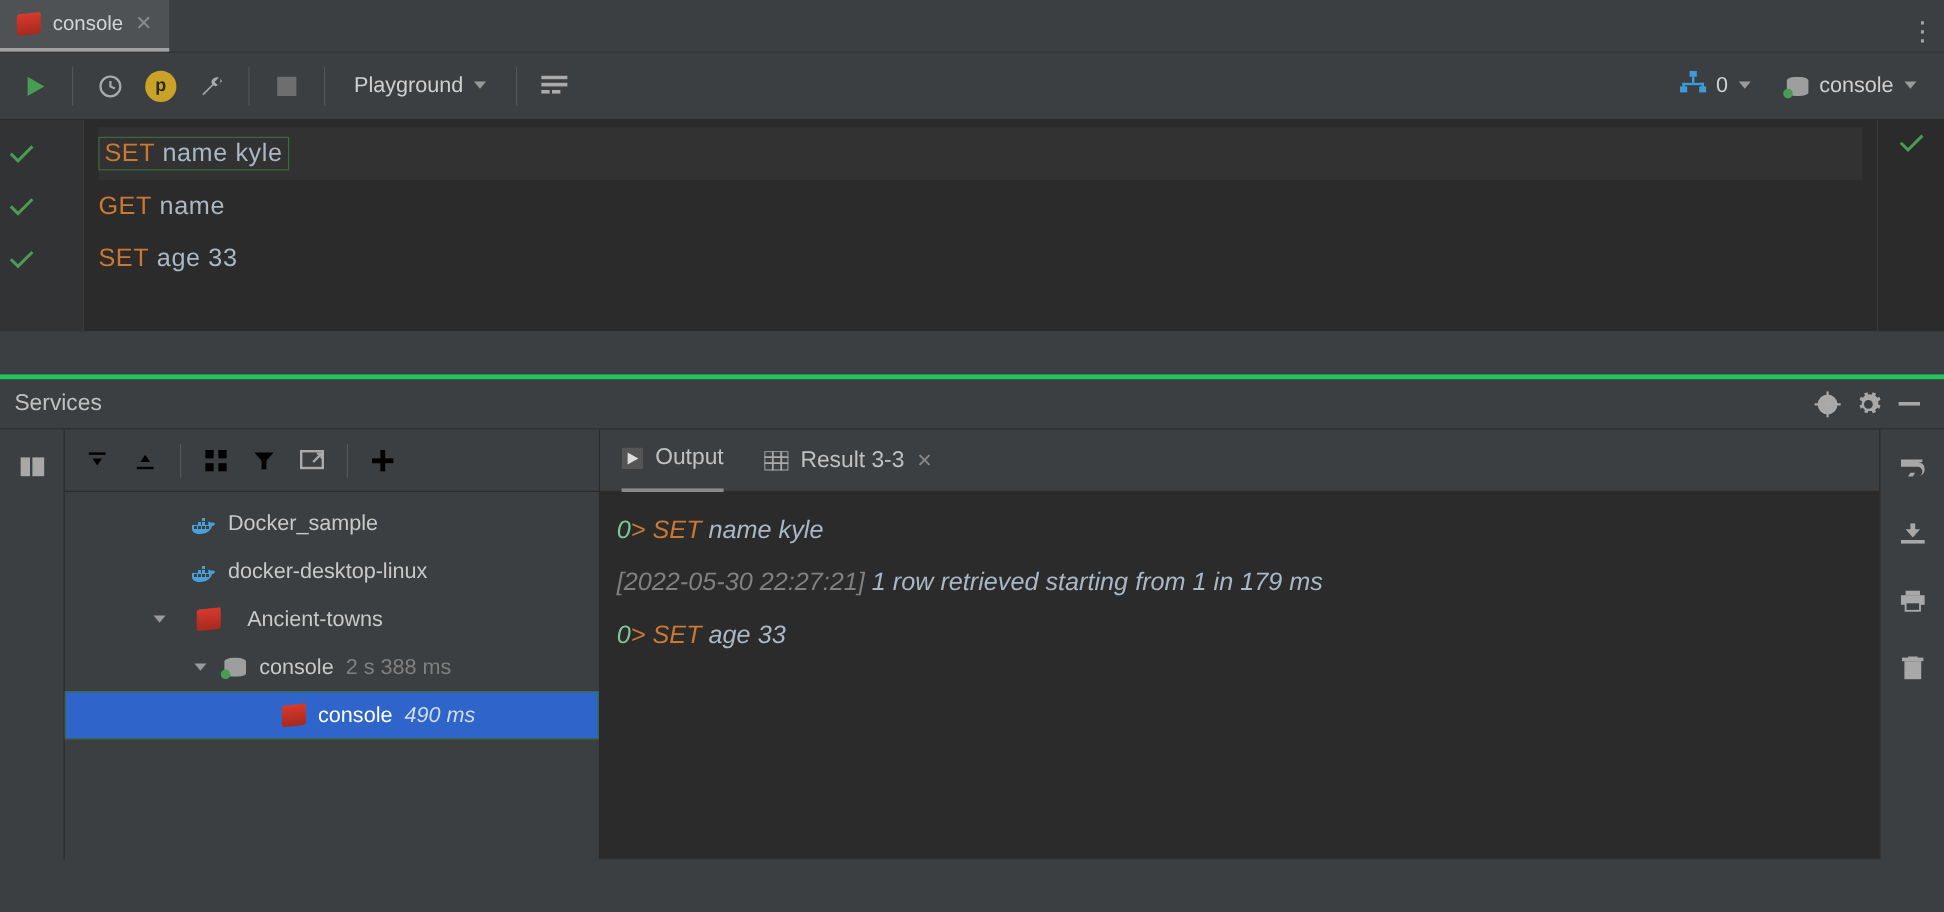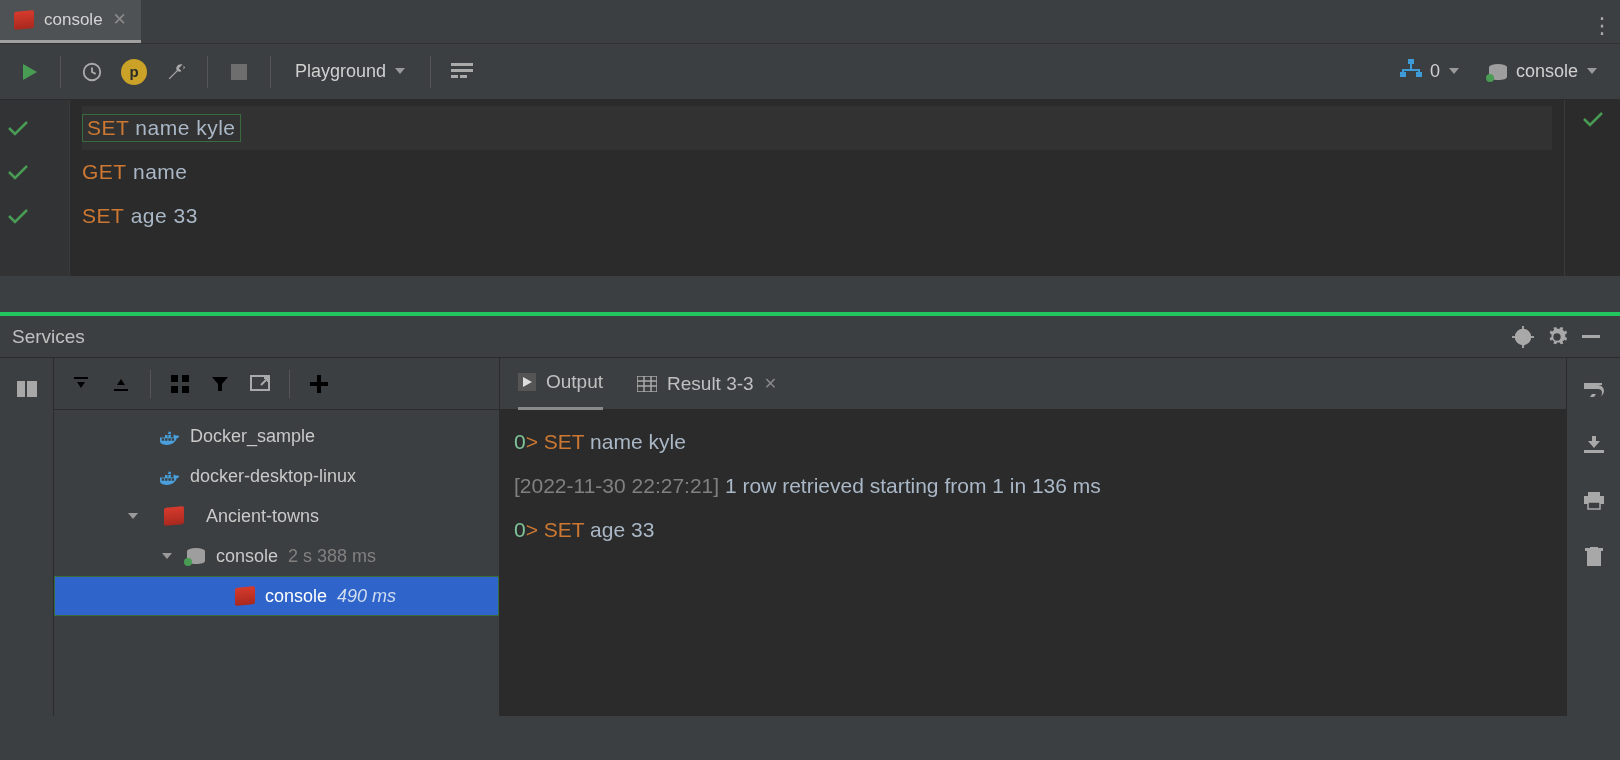--- a/index.html
+++ b/index.html
@@ -72,21 +72,21 @@
 .docker-ico { width:20px; height:14px; }
 .docker-ico svg { fill:#4aa0dd; }
 .redis-ico { width:20px; height:18px; background:linear-gradient(180deg,#d73a2d,#a8281e); border-radius:2px; transform:skewY(-6deg); }
 
 
 .output-col { flex:1; background:#2b2b2b; display:flex; flex-direction:column; }
 .out-tabs { height:52px; background:#3c3f41; display:flex; align-items:center; padding:0 18px; gap:34px; border-bottom:1px solid #2b2b2b; }
 .out-tab { display:flex; align-items:center; gap:10px; height:52px; font-size:19px; color:#c0c0c0; cursor:pointer; }
 .out-tab.active { border-bottom:3px solid #8a8a8a; }
 .out-tab .close-x { color:#888; font-size:16px; }
-.out-body { flex:1; padding:10px 14px; font-size:21px; line-height:44px; overflow:hidden; }
+.out-body { flex:1; padding:10px 14px; font-size:21px; line-height:44px; overflow:hidden;font-style:italic; }
 .out-body .prompt-n { color:#7ec699; }
 .out-body .prompt-gt { color:#cc7832; }
 .out-body .ts { color:#808080; }
 .out-body .msg { color:#a9b7c6; }
 
 
 .right-icons { width:54px; background:#3c3f41; display:flex; flex-direction:column; align-items:center; padding-top:14px; gap:22px; border-left:1px solid #2b2b2b; }
 .right-icons svg { fill:#a8a8a8; }
 </style>
 </head>
@@ -354,21 +354,21 @@
             <line x1="0" y1="10" x2="20" y2="10"></line>
             <line x1="7" y1="0" x2="7" y2="16"></line>
             <line x1="14" y1="0" x2="14" y2="16"></line>
           </svg>
         <span>Result 3-3</span>
         <span class="close-x">✕</span>
       </div>
     </div>
     <div class="out-body mono">
       <div><span class="prompt-n">0</span><span class="prompt-gt">&gt;</span> <span class="kw">SET</span> <span class="msg">name kyle</span></div>
-      <div><span class="ts">[2022-11-30 22:27:21]</span> <span class="msg">1 row retrieved starting from 1 in 136 ms</span></div>
+      <div><span class="ts">[2022-05-30 22:27:21]</span> <span class="msg">1 row retrieved starting from 1 in 179 ms</span></div>
       <div><span class="prompt-n">0</span><span class="prompt-gt">&gt;</span> <span class="kw">SET</span> <span class="msg">age 33</span></div>
     </div>
   </div>
 
   <div class="right-icons">
     <div class="icon-btn">
         <svg width="20" height="16" viewBox="0 0 20 16">
           <path d="M0 2h18v2H0zM0 8h14a4 4 0 010 8h-4l2-3h-4l-2 3 2 3h4l-2-3h4a6 6 0 000-12H0z"></path>
         </svg>
       </div>

